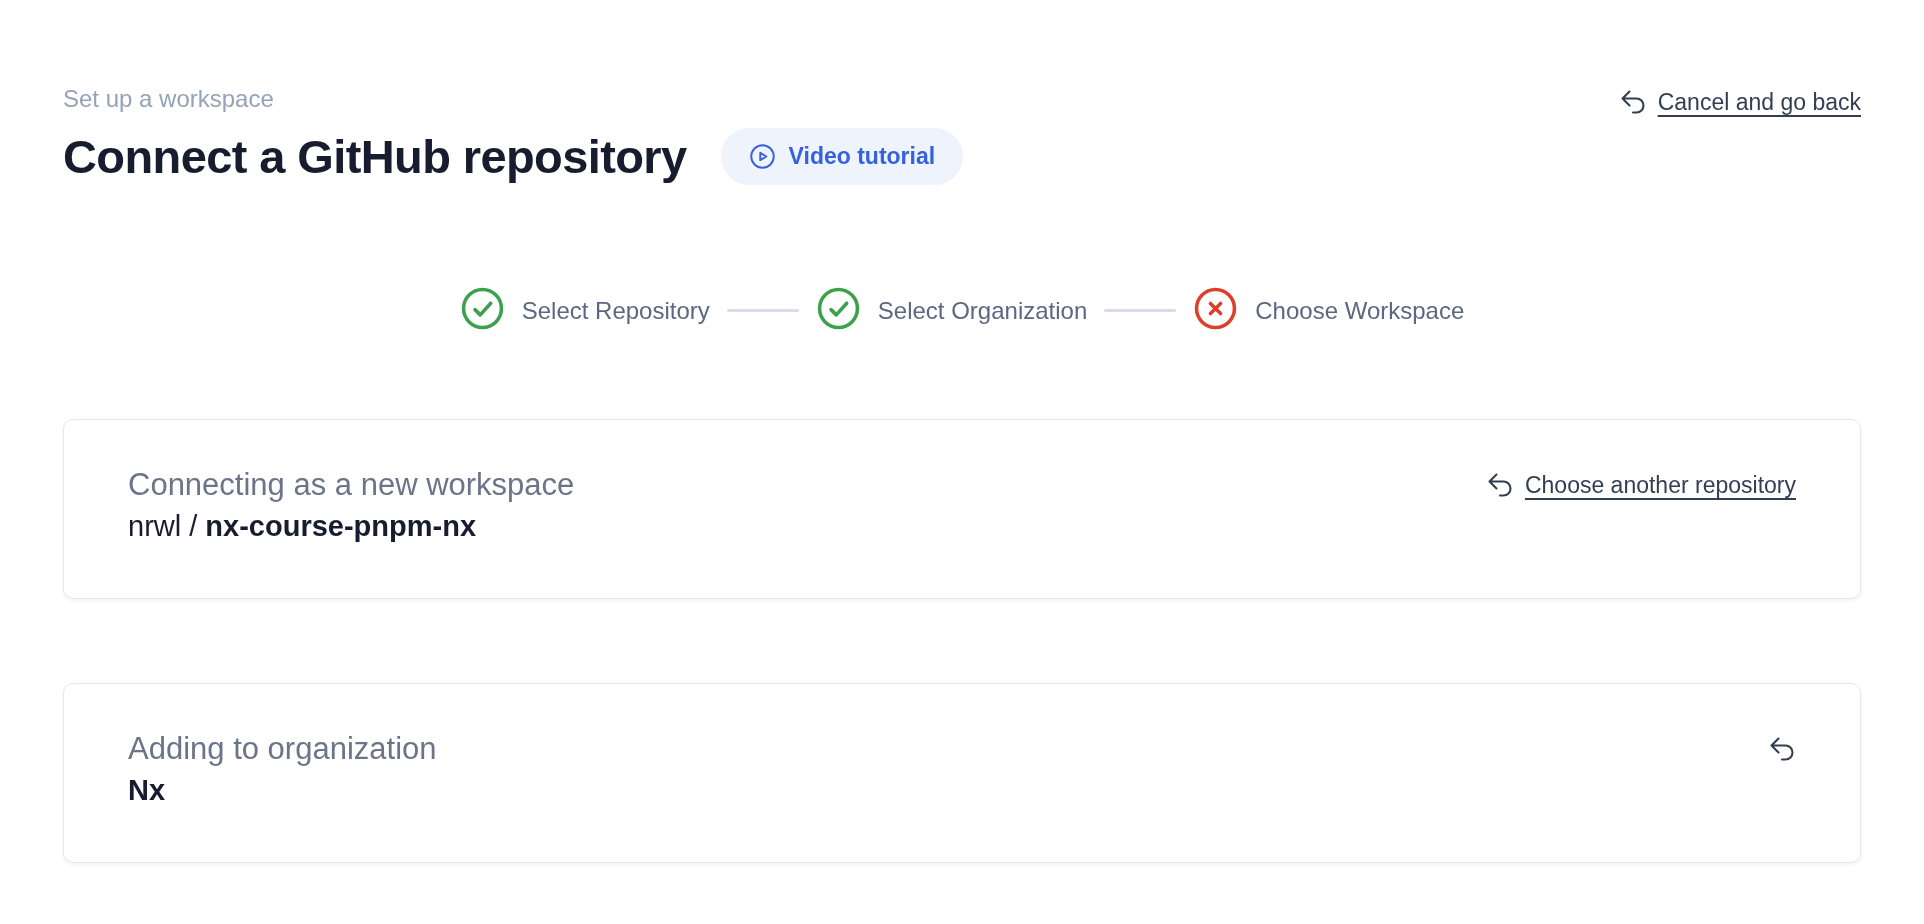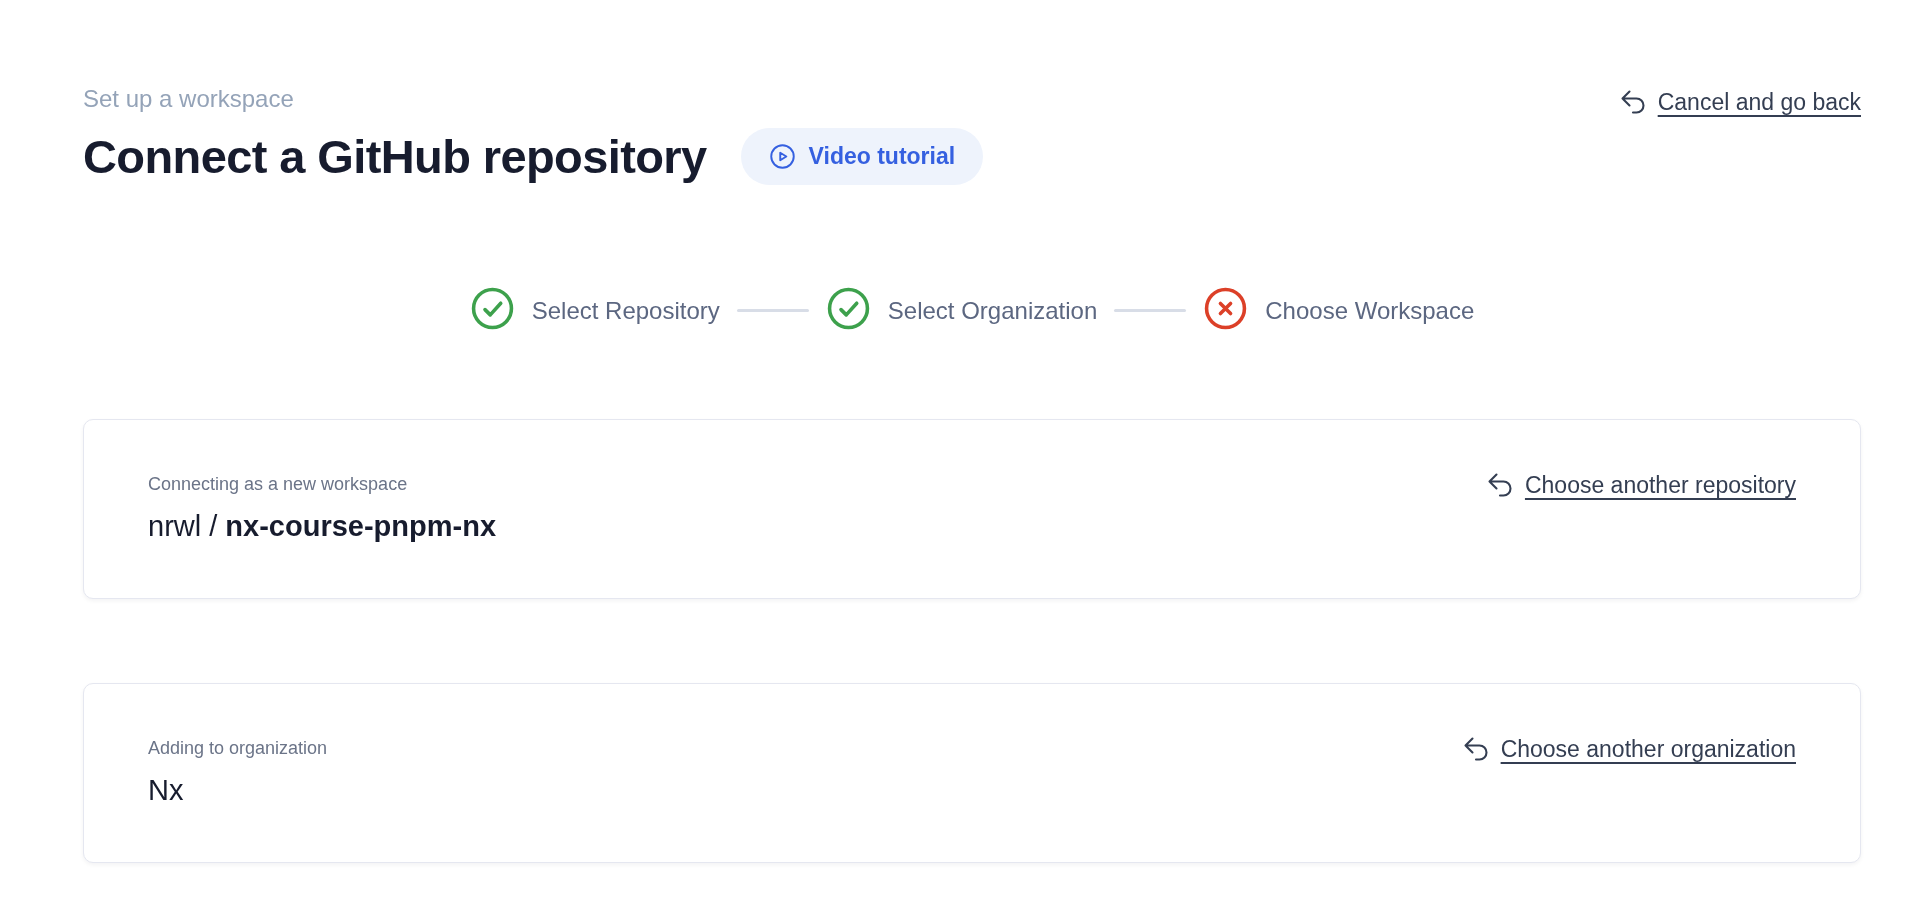--- a/index.html
+++ b/index.html
@@ -5,21 +5,21 @@
   * { margin: 0; padding: 0; box-sizing: border-box; }
   html, body { background: #ffffff; }
   body {
     width: 1924px;
     height: 924px;
     overflow: hidden;
     font-family: "Liberation Sans", sans-serif;
     color: var(--dark-text, #171c2e);
   }
   .page {
-    padding: 84px 63px 0 83px;
+    padding: 84px 63px 0 63px;
   }
 
   
   .header {
     display: flex;
     justify-content: space-between;
     align-items: flex-start;
   }
   .eyebrow {
     font-size: 24px;
@@ -111,34 +111,34 @@
     border-radius: 10px;
     background: #ffffff;
     box-shadow: 0 2px 4px rgba(15, 23, 42, 0.05);
     padding: 50px 64px 54px 64px;
     display: flex;
     justify-content: space-between;
     align-items: flex-start;
   }
   .card + .card { }
   .card-label {
-    font-size: 18px;
+    font-size: 31px;
     line-height: 29px;
     color: var(--card-label-text, #6b7488);
     font-weight: 400;
   }
   .card-value {
     margin-top: 9px;
     font-size: 29px;
     line-height: 36px;
     color: var(--dark-text, #171c2e);
   }
   .card-value .owner { font-weight: 500; }
   .card-value .repo  { font-weight: 700; }
-  .card-value.org    { font-weight: 400; }
+  .card-value.org    { font-weight: 700; }
   .card .link { margin-top: 1px; }
 </style>
 </head>
 <body>
 
 <div class="page">
 
   <header class="header">
     <div class="header-left">
       <div class="eyebrow">Set up a workspace</div>
@@ -216,17 +216,16 @@
     <div class="card-info">
       <div class="card-label">Adding to organization</div>
       <div class="card-value org">Nx</div>
     </div>
     <a href="#" class="link">
       <span>
         <svg width="28" height="28" viewBox="0 0 24 24" fill="none" stroke="currentColor" stroke-width="1.8" stroke-linecap="round" stroke-linejoin="round">
           <path d="M9 15 3 9m0 0 6-6M3 9h12a6 6 0 0 1 0 12h-3"></path>
         </svg>
       </span>
-      <span class="link-text">Choose another organization</span>
     </a>
   </section>
 
 </div>
 
 </body></html>

